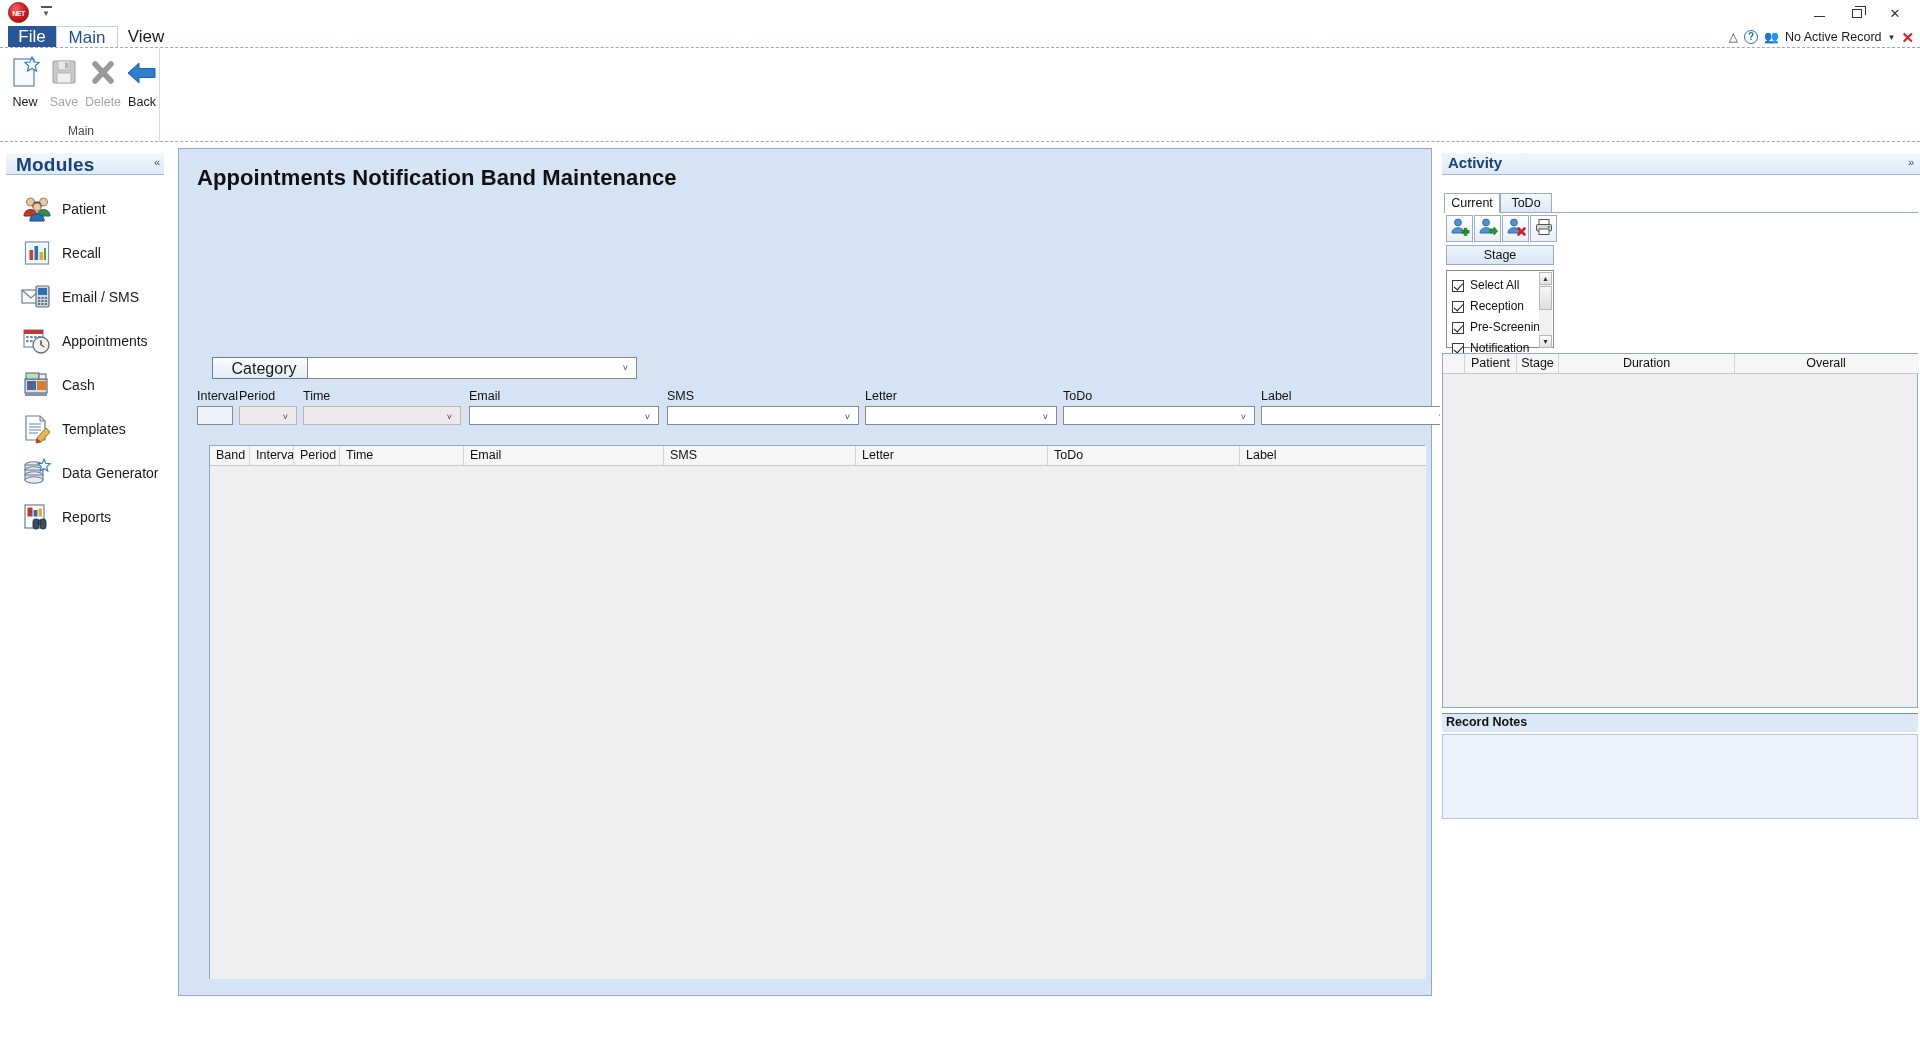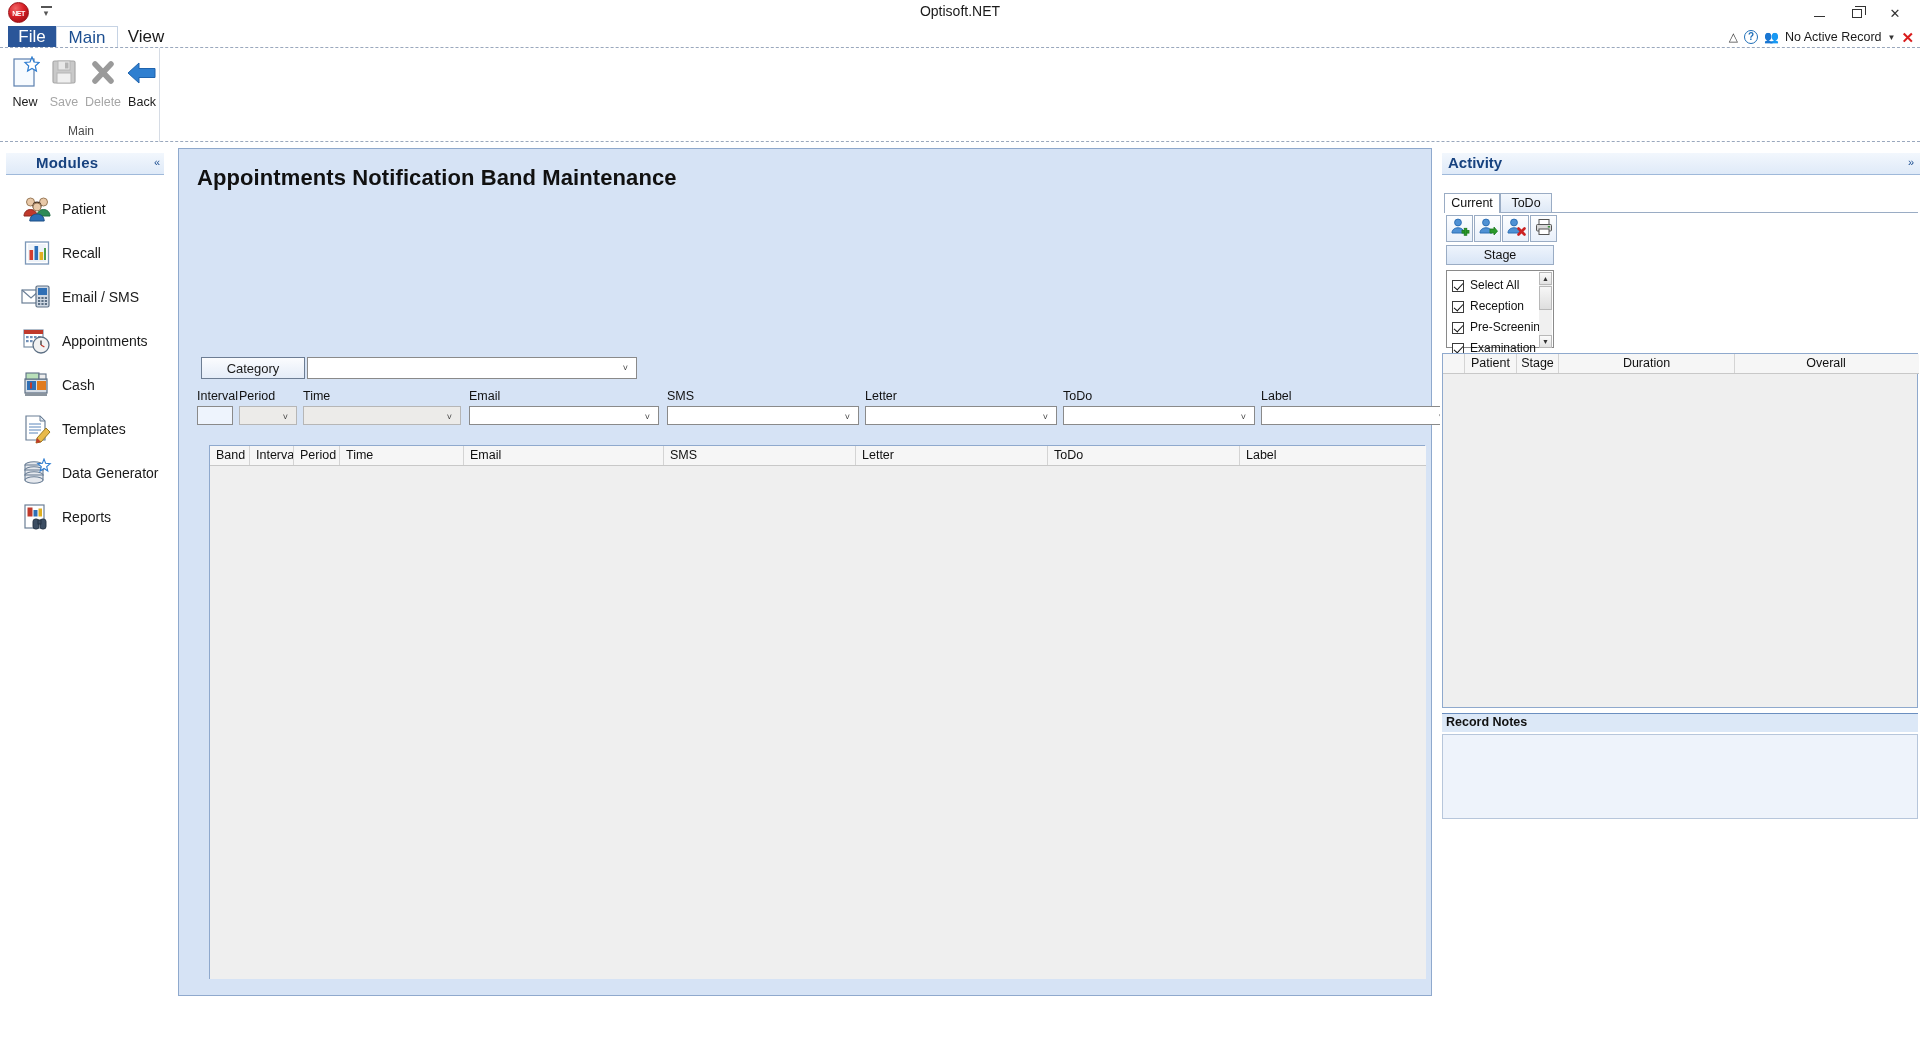--- a/index.html
+++ b/index.html
@@ -109,21 +109,21 @@
     position: absolute; left: 0; top: 145px; width: 170px; height: 875px;
     background: #ffffff;
   }
   .sb-header {
     position: absolute; left: 6px; top: 8px; width: 158px; height: 22px;
     background: linear-gradient(to bottom, #f2f7fd 0%, #dfeaf8 100%);
     border-bottom: 1.5px solid #9fb9da;
   }
   .sb-header .t {
     position: absolute; left: 10px; top: 1px;
-    font-size: 15px; font-weight: bold; color: #17427f; letter-spacing: 0.2px; margin-left: 20px;
+    font-size: 19px; font-weight: bold; color: #17427f; letter-spacing: 0.2px;
   }
   .sb-header .collapse {
     position: absolute; right: 4px; top: 3px; font-size: 11px; color: #1d4f91;
   }
   .sb-list { position: absolute; left: 0; top: 42px; width: 170px; }
   .sb-item {
     position: relative; height: 44px; display: flex; align-items: center;
     padding-left: 20px; cursor: default;
   }
   .sb-item .sb-ic { width: 34px; height: 32px; display:flex; align-items:center; justify-content:center; }
@@ -135,23 +135,23 @@
     background: #d6e3f5;
     border: 1px solid #8fa9cd;
   }
   .page-title {
     position: absolute; left: 18px; top: 16px;
     font-size: 22px; font-weight: bold; color: #111;
     letter-spacing: 0.1px;
   }
   .cat-row { position: absolute; left: 18px; top: 208px; }
   .cat-btn {
-    position: absolute; left: 4px; top: 0px; width: 104px; height: 22px;
+    position: absolute; left: 15px; top: 0px; width: 104px; height: 22px;
     background: linear-gradient(to bottom,#fbfcfe,#e4ecf8);
-    border: 1px solid #6d7d93; font-size: 13px; color: #1a1a1a;
+    border: 1px solid #6d7d93; font-size: 16px; color: #1a1a1a;
     text-align: center; line-height: 21px; cursor: default;
   }
   .cat-combo {
     position: absolute; left: 110px; top: 0px; width: 330px; height: 22px;
     background: #ffffff; border: 1px solid #8a8a8a;
   }
   .cat-combo .cv { position:absolute; left:5px; top:3px; font-size:12.5px; color:#111; }
   .combo-arrow {
     position: absolute; right: 6px; top: 6px; width: 9px; height: 9px;
     color: #3a3a3a; font-size: 9px; line-height: 8px; text-align: center;
@@ -291,21 +291,20 @@
 <body>
 
 <div id="app">
 
   <div class="titlebar">
     <div class="orb">NET</div>
     <div class="qat-arrow">
       <span class="bar"></span>
         <span class="chev">▾</span>
     </div>
-    <div class="apptitle">Optisoft.NET</div>
     <div class="wincontrols">
       <div class="wb">
           <span class="minglyph"></span>
         </div>
       <div class="wb">
           <span class="maxglyph"></span>
         </div>
       <div class="wb">✕</div>
     </div>
   </div>
@@ -694,21 +693,21 @@
       <div class="stage-item">
         <span class="cbx"></span>
         <span>Reception</span>
       </div>
       <div class="stage-item">
         <span class="cbx"></span>
         <span>Pre-Screening</span>
       </div>
       <div class="stage-item">
         <span class="cbx"></span>
-        <span>Examination</span>
+        <span>Notification</span>
       </div>
       <div class="stage-scroll">
         <div class="sb-arrow">▲</div>
         <div class="sb-thumb"></div>
         <div class="sb-arrow bot">▼</div>
       </div>
     </div>
 
     <div class="act-grid">
       <div class="act-grid-head">

